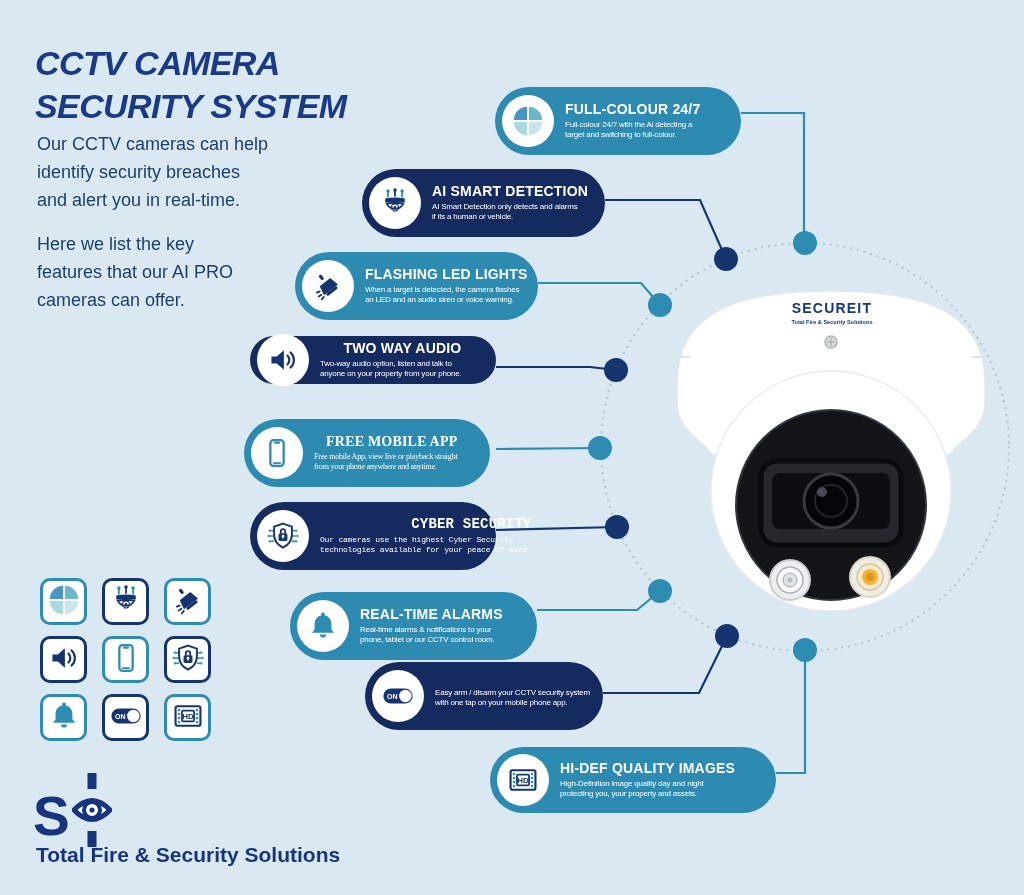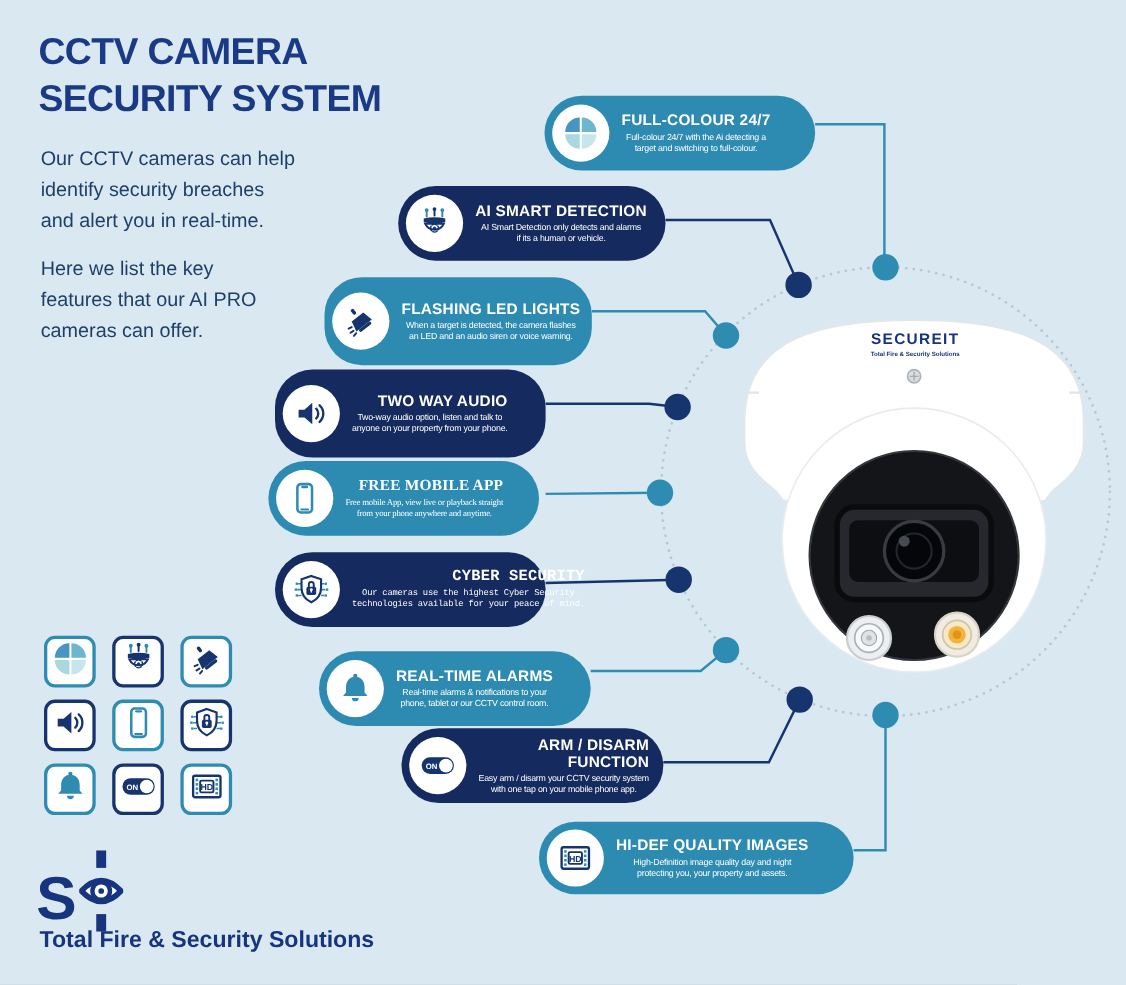--- a/index.html
+++ b/index.html
@@ -1,35 +1,35 @@
 <!DOCTYPE html>
 <html><head>
 <meta charset="utf-8">
 <style>
   html,body{margin:0;padding:0;background:#c7d8e2;}
   .canvas{position:relative;width:1024px;height:895px;background:#d9e8f1;overflow:hidden;
           font-family:"Liberation Sans",sans-serif;}
   svg.layer{position:absolute;left:0;top:0;pointer-events:none;}
 
   
-  .hdr{position:absolute;left:35px;top:26px;}
+  .hdr{position:absolute;left:35px;top:42px;font-style:italic;}
   .hdr .t{font-size:34px;line-height:43px;font-weight:800;letter-spacing:-0.6px;color:#1a3a85;}
   .intro{position:absolute;left:37px;font-size:18px;line-height:28px;color:#1e4067;white-space:pre;}
   .intro1{top:130px;}
   .intro2{top:230px;}
 
   
   .pill{position:absolute;border-radius:34px;display:flex;align-items:center;color:#fff;}
   .pill.teal{background:#2d8ab1;}
   .pill.navy{background:#152a5e;}
   .ficon{width:52px;height:52px;flex:0 0 52px;margin-left:7px;border-radius:50%;background:#fff;
          display:flex;align-items:center;justify-content:center;}
   .ftext{padding:0 4px 0 11px;overflow:visible;}
   .ftitle{display:block;font-weight:bold;font-size:14px;line-height:15px;letter-spacing:0.2px;white-space:pre-line;text-align:right;}
-  .fdesc{display:block;font-size:8px;line-height:10px;letter-spacing:-0.2px;margin-top:3px;white-space:pre;text-align:center;}
+  .fdesc{display:block;font-size:8px;line-height:10px;letter-spacing:-0.2px;margin-top:3px;white-space:pre;}
 
   
   .tile{position:absolute;width:47px;height:47px;box-sizing:border-box;background:#fff;border-radius:10px;
         border:3px solid #2e8cb2;display:flex;align-items:center;justify-content:center;}
   .tile.navy{border-color:#16356f;}
 
   
   .logo-row{position:absolute;left:33px;top:779px;height:74px;display:flex;align-items:center;
             font-weight:800;font-size:55px;letter-spacing:-1px;color:#16357e;}
   .logo-row .eye{margin:0 3px;}
@@ -144,42 +144,42 @@
    <circle cx="18" cy="23" r="4" stroke="#16356f" stroke-width="1.5" stroke-dasharray="1.6 1.6"></circle>
    <circle cx="18" cy="23" r="1.6" fill="#16356f"></circle>
           </svg>
         </span>
         <span class="ftext">
           <span class="ftitle">AI SMART DETECTION</span>
           <span class="fdesc">AI Smart Detection only detects and alarms
 if its a human or vehicle.</span>
         </span>
       </div>
-      <div class="pill teal" style="left: 295px; top: 252px; width: 243px; height: 80px;">
+      <div class="pill teal" style="left: 295px; top: 252px; width: 243px; height: 68px;">
         <span class="ficon">
           <svg viewBox="0 0 36 36" width="32" height="32">
    <g transform="rotate(-38 18 18)" fill="#16356f">
     <rect x="16.2" y="2.5" width="3.6" height="6.5" rx="1.6"></rect>
     <path d="M10.5 12.5 L25.5 12.5 L28 23.5 L8 23.5 Z"></path>
     <rect x="10.5" y="23.5" width="15" height="3.4" rx="1.6"></rect>
             </g>
    <g stroke="#16356f" stroke-width="2" stroke-linecap="round">
     <path d="M5.5 25.5 l3.2 -1.5"></path>
               <path d="M7.5 29.8 l3 -1.9"></path>
               <path d="M11 33 l2.3 -2.7"></path>
             </g>
           </svg>
         </span>
         <span class="ftext">
           <span class="ftitle">FLASHING LED LIGHTS</span>
           <span class="fdesc">When a target is detected, the camera flashes
 an LED and an audio siren or voice warning.</span>
         </span>
       </div>
-      <div class="pill navy" style="left: 250px; top: 336px; width: 246px; height: 80px;">
+      <div class="pill navy" style="left: 250px; top: 336px; width: 246px; height: 48px;">
         <span class="ficon">
           <svg viewBox="0 0 36 36" width="32" height="32">
    <path d="M5 14 H11 L19 7 V29 L11 22 H5 Z" fill="#16356f"></path>
    <path d="M23 13 A7 7 0 0 1 23 23" stroke="#16356f" stroke-width="2.4" fill="none" stroke-linecap="round"></path>
    <path d="M26.5 9.5 A11.5 11.5 0 0 1 26.5 26.5" stroke="#16356f" stroke-width="2.4" fill="none" stroke-linecap="round"></path>
           </svg>
         </span>
         <span class="ftext">
           <span class="ftitle">TWO WAY AUDIO</span>
           <span class="fdesc">Two-way audio option, listen and talk to
@@ -243,22 +243,20 @@
       </div>
       <div class="pill navy" style="left: 365px; top: 662px; width: 238px; height: 68px;">
         <span class="ficon">
           <svg viewBox="0 0 36 36" width="34" height="34">
    <rect x="2.5" y="10" width="31" height="16" rx="8" fill="#16356f"></rect>
    <text x="12" y="21.6" font-size="7.5" font-weight="bold" fill="#fff" text-anchor="middle" font-family="Liberation Sans,sans-serif">ON</text>
    <circle cx="25.8" cy="18" r="6.6" fill="#fff"></circle>
           </svg>
         </span>
         <span class="ftext">
-          <span class="ftitle">ARM / DISARM
-FUNCTION</span>
           <span class="fdesc">Easy arm / disarm your CCTV security system
 with one tap on your mobile phone app.</span>
         </span>
       </div>
       <div class="pill teal" style="left: 490px; top: 747px; width: 286px; height: 66px;">
         <span class="ficon">
           <svg viewBox="0 0 36 36" width="32" height="32">
    <rect x="4" y="7" width="28" height="22" rx="2" fill="#fff" stroke="#16356f" stroke-width="2.4"></rect>
    <g fill="#2e8cb2">
               <rect x="6.6" y="10" width="2.6" height="2.6"></rect>

